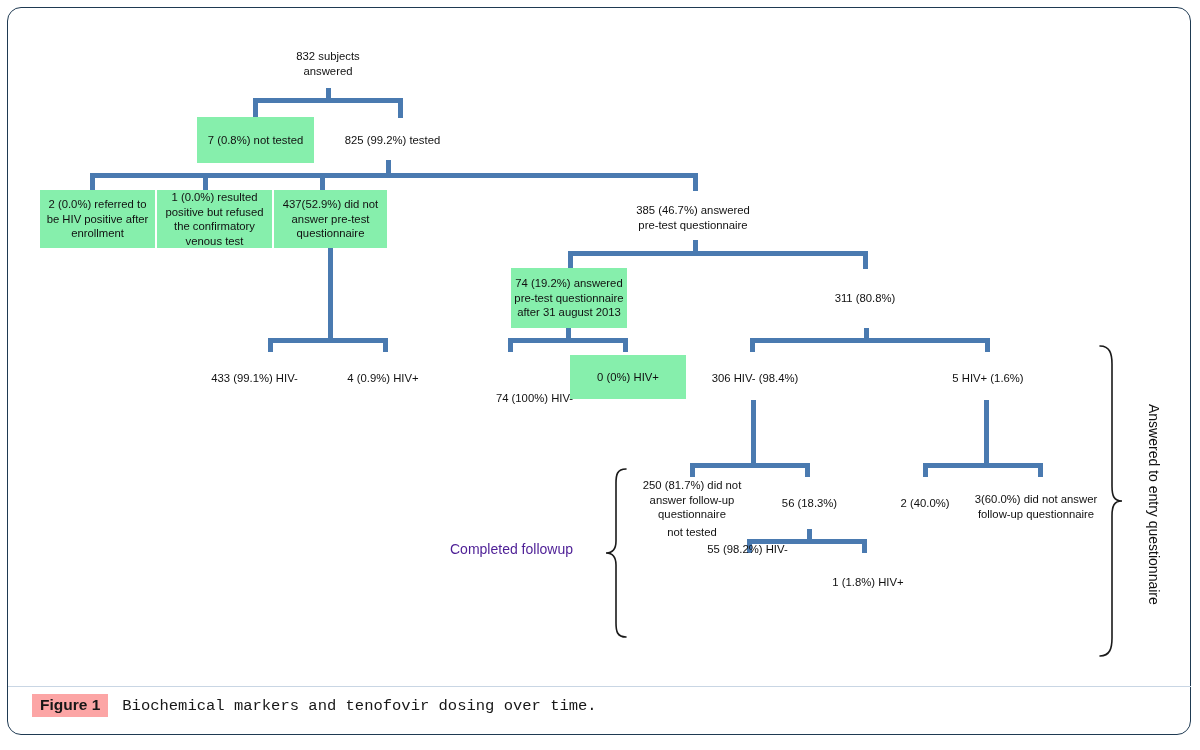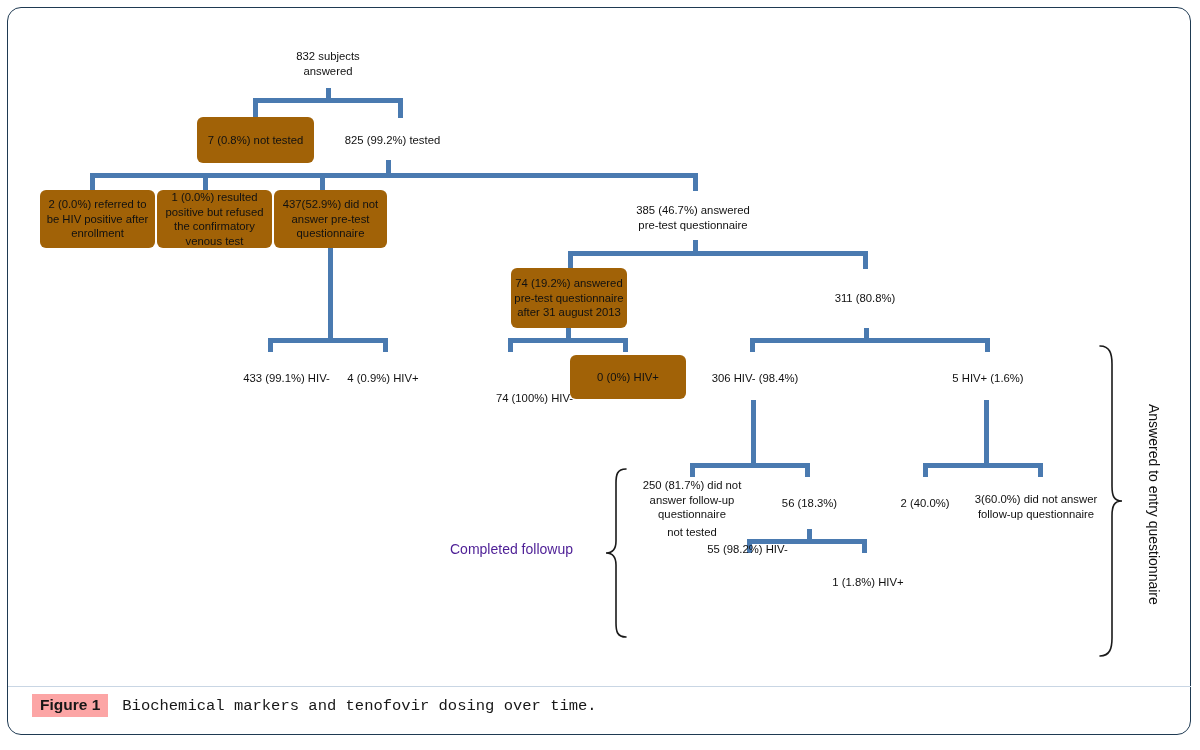--- a/index.html
+++ b/index.html
@@ -23,21 +23,21 @@
   .node{
     position:absolute;
     font-size:11.3px;
     line-height:14.5px;
     color:#111111;
     text-align:center;
     box-sizing:border-box;
     white-space:normal;
   }
   .node.plain{background:transparent;}
-  .node.boxed{background:#a16207;border-radius:6px;}
+  .node.boxed{background:#86efac;}
   .node .inner{
     position:absolute;
     top:50%;left:0;right:0;
     transform:translateY(-50%);
     padding:0 3px;
   }
   
   .vline{position:absolute;background:#4a7ab0;width:5px;}
   .hline{position:absolute;background:#4a7ab0;height:5px;}
   .drop{position:absolute;background:#4a7ab0;width:5px;}
@@ -150,21 +150,21 @@
   <div class="vline" style="left:566px;top:328px;height:12px;"></div>
   <div class="hline" style="left:508px;top:338px;width:120px;"></div>
   <div class="drop" style="left:508px;top:338px;height:14px;"></div>
   <div class="drop" style="left:623px;top:338px;height:14px;"></div>
 
   <div class="vline" style="left:864px;top:328px;height:12px;"></div>
   <div class="hline" style="left:750px;top:338px;width:240px;"></div>
   <div class="drop" style="left:750px;top:338px;height:14px;"></div>
   <div class="drop" style="left:985px;top:338px;height:14px;"></div>
 
-  <div class="node plain" style="left:234px;top:368px;width:105px;height:20px;">
+  <div class="node plain" style="left:202px;top:368px;width:105px;height:20px;">
     <div class="inner">433 (99.1%) HIV-</div>
   </div>
 
   <div class="node plain" style="left:333px;top:368px;width:100px;height:20px;">
     <div class="inner">4 (0.9%) HIV+</div>
   </div>
 
   <div class="node plain" style="left:482px;top:368px;width:105px;height:20px;margin-top:20px;">
     <div class="inner">74 (100%) HIV-</div>
   </div>

